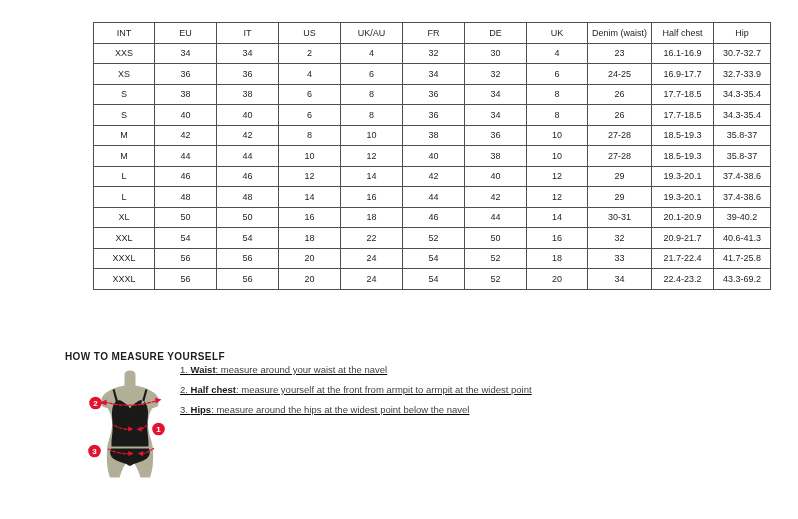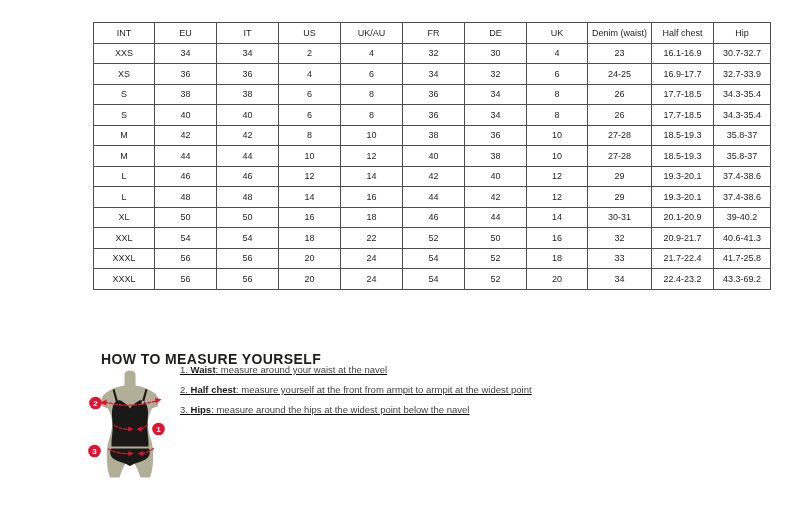--- a/index.html
+++ b/index.html
@@ -8,22 +8,22 @@
   .page { position:relative; width:798px; height:519px; background:var(--page-bg,#ffffff); overflow:hidden; }
 
   table.size-chart { position:absolute; left:62px; top:22px; width:677px;
     border-collapse:collapse; table-layout:fixed;margin-left:31px; }
   .size-chart th, .size-chart td {
     border:1px solid var(--table-border,#4d4d4d);
     font-size:9px; font-weight:400; text-align:center; vertical-align:middle;
     color:var(--text-dark,#1d1d1b); height:20.5px; padding:0 1px;
     overflow:hidden; white-space:nowrap; }
 
-  .measure-title { position:absolute; left:65px; top:351px; font-size:14px;
-    font-weight:700; letter-spacing:0.4px; color:var(--text-dark,#1d1d1b);margin-left:36px; }
+  .measure-title { position:absolute; left:65px; top:351px; font-size:10px;
+    font-weight:700; letter-spacing:0.4px; color:var(--text-dark,#1d1d1b); }
 
   .steps { position:absolute; left:180px; top:364px; width:480px;text-decoration:underline; }
   .step { font-size:9.5px; line-height:12px; margin-bottom:8px;
     color:var(--text-body,#3f3f3d); }
   .step b { color:var(--text-dark,#1d1d1b); }
 
   .figure { position:absolute; left:85px; top:368px; width:90px; height:115px; }
   .skin { fill:var(--mannequin-skin,#b2af99); }
   .garment { fill:var(--garment-black,#191917); }
   .mline { stroke:var(--accent-red,#e31230); stroke-width:1.3; fill:none;

